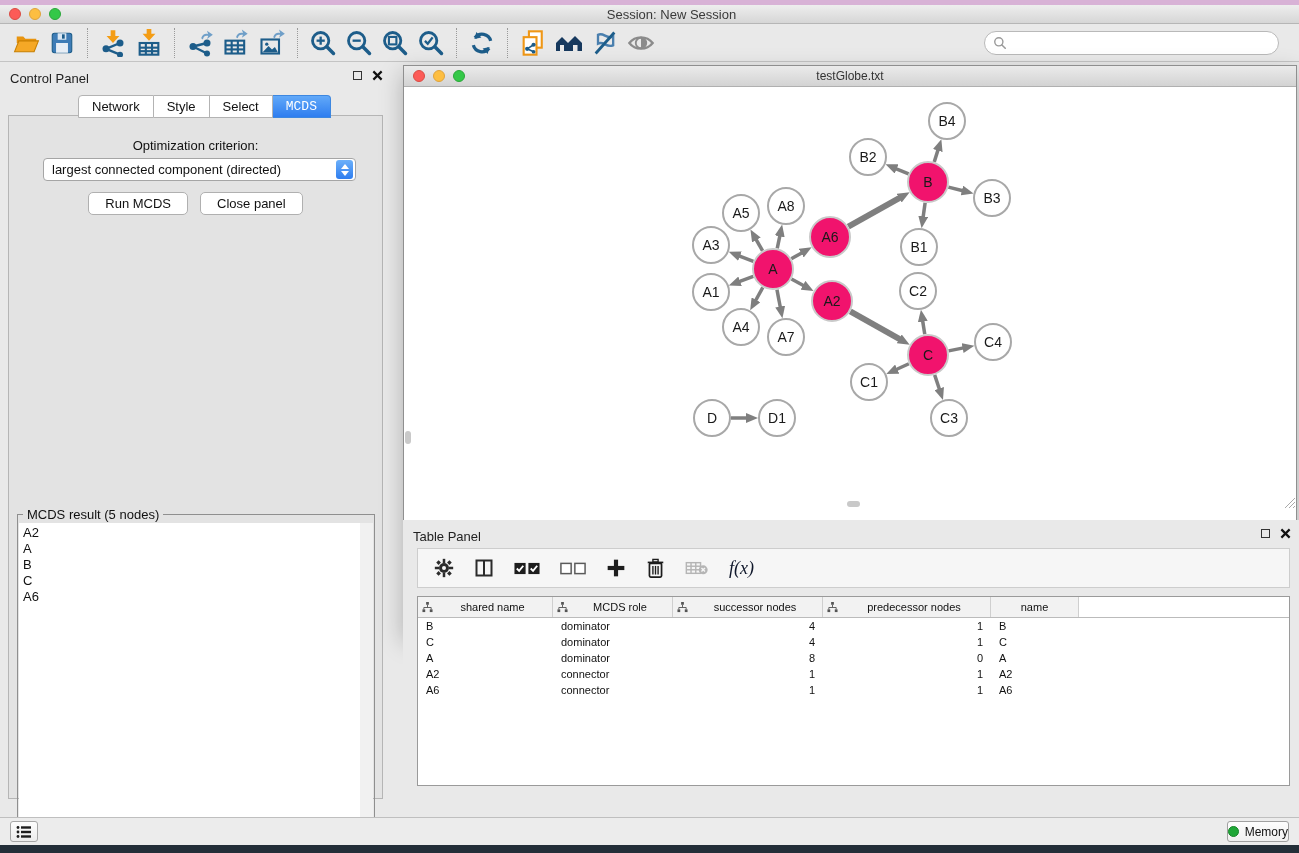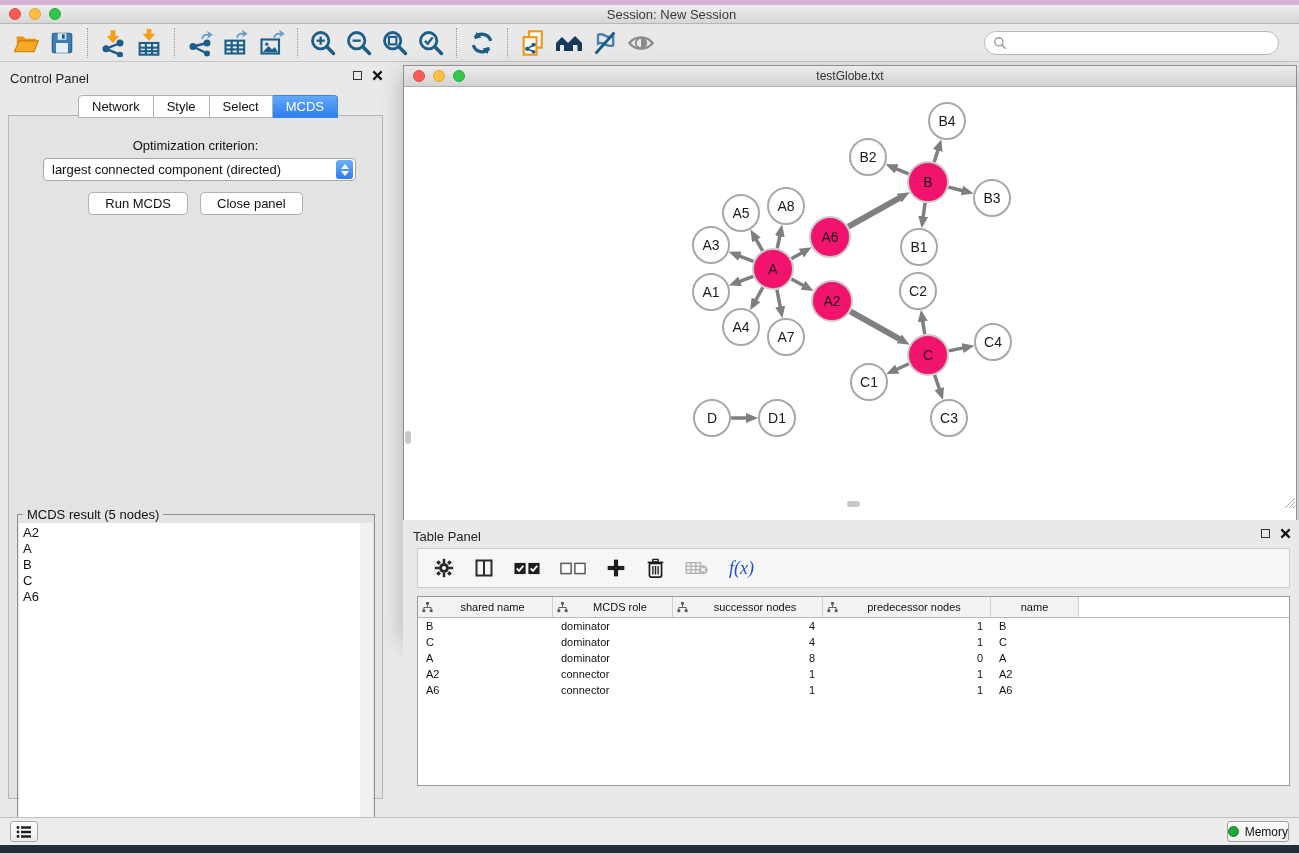--- a/index.html
+++ b/index.html
@@ -30,21 +30,21 @@
   .control-panel { position:absolute; left:0; top:62px; width:391px; height:755px; background:#e9e9e9; }
   .panel-head { position:relative; height:32px; display:flex; align-items:center; }
   .panel-title { font-size:13px; color:#222; margin-left:10px; }
   .panel-icons { position:absolute; right:8px; top:8px; display:flex; gap:10px; align-items:center; }
   .float-box { width:9px; height:9px; border:1.5px solid #333; background:transparent; }
   .cp-tabs { position:absolute; left:78px; top:33px; display:flex; z-index:3; }
   .cp-tab { font-size:13px; color:#111; background:#ffffff; border:1px solid #b3b3b3; border-left:none;
     padding:3px 13px; }
   .cp-tab:first-child { border-left:1px solid #b3b3b3; border-radius:4px 0 0 0; }
   .cp-tab:last-child { border-radius:0 4px 0 0; }
-  .cp-tab.active { background:linear-gradient(#62a9f9,#2e7def); color:#fff; border-color:#3d87e0; }
+  .cp-tab.active { background:linear-gradient(#62a9f9,#2e7def); color:#fff; border-color:#3d87e0;font-family:Liberation Mono, monospace; }
   .cp-body { position:absolute; left:8px; top:53px; width:375px; height:684px;
     background:#e3e3e3; border:1px solid #b5b5b5; }
   .opt-label { text-align:center; font-size:13px; color:#111; margin-top:22px; }
   .select { position:absolute; left:34px; top:42px; width:313px; height:23px; background:#ffffff;
     border:1px solid #a5a5a5; border-radius:4px; display:flex; align-items:center; font-size:13px; color:#111; }
   .select-text { margin-left:8px; flex:1; white-space:nowrap; }
   .stepper { width:17px; height:19px; margin-right:2px; border-radius:3px;
     background:linear-gradient(#6cb0fa,#2e7def); display:flex; flex-direction:column; align-items:center; justify-content:center; gap:2px; }
   .tri-up { width:0; height:0; border-left:4px solid transparent; border-right:4px solid transparent; border-bottom:5px solid #fff; }
   .tri-dn { width:0; height:0; border-left:4px solid transparent; border-right:4px solid transparent; border-top:5px solid #fff; }
@@ -91,21 +91,21 @@
   
   .statusbar { position:absolute; left:0; top:817px; width:1299px; height:28px; background:#ececec;
     border-top:1px solid #bfbfbf; display:flex; align-items:center; }
   .list-btn { margin-left:10px; width:28px; height:21px; background:linear-gradient(#fdfdfd,#ececec);
     border:1px solid #a6a6a6; border-radius:3px; display:flex; align-items:center; justify-content:center; }
   .memory-btn { margin-left:auto; margin-right:10px; height:21px; background:linear-gradient(#fdfdfd,#efefef);
     border:1px solid #a0a0a0; border-radius:3px; display:flex; align-items:center; gap:6px; padding:0 0; font-size:12px; color:#111; }
   .mem-dot { width:11px; height:11px; border-radius:50%; background:#1fa737; border:1px solid #158527; }
   .desktop-bottom { position:absolute; left:0; top:845px; width:1299px; height:8px; background:#232e38; }
 
-  .fx-label { font-family:"Liberation Serif", serif; font-style:italic; font-size:18px; color:#1d4ed8; }
+  .fx-label { font-family:"Liberation Serif", serif; font-style:italic; font-size:18px; color:#0f172a; }
 </style>
 </head>
 <body>
 
 <div class="desktop-top"></div>
 
 <div class="titlebar">
   <div class="title-text">Session: New Session</div>
   <div class="lights">
     <div class="light red"></div>

